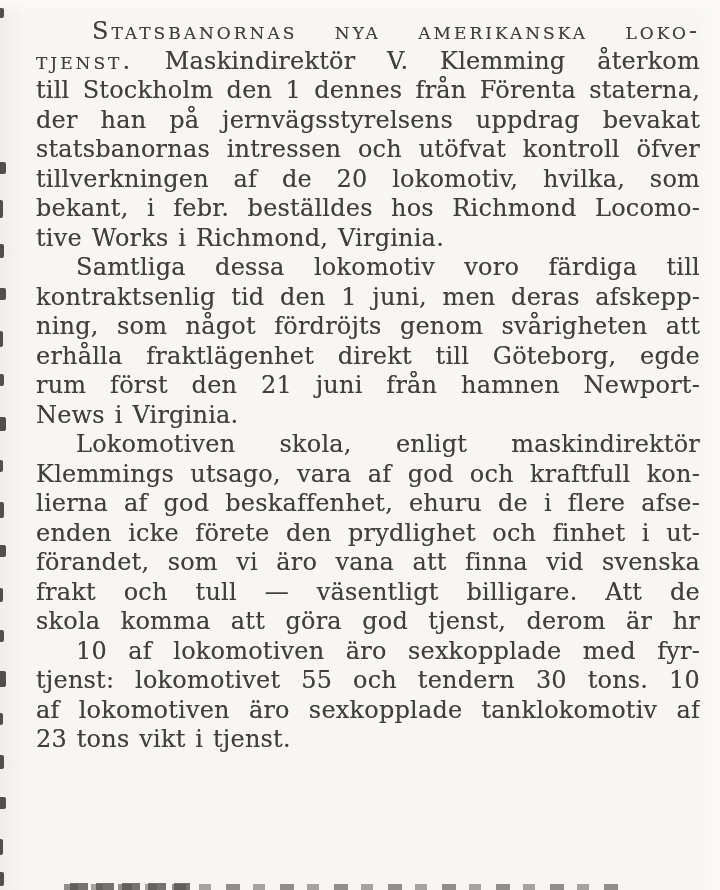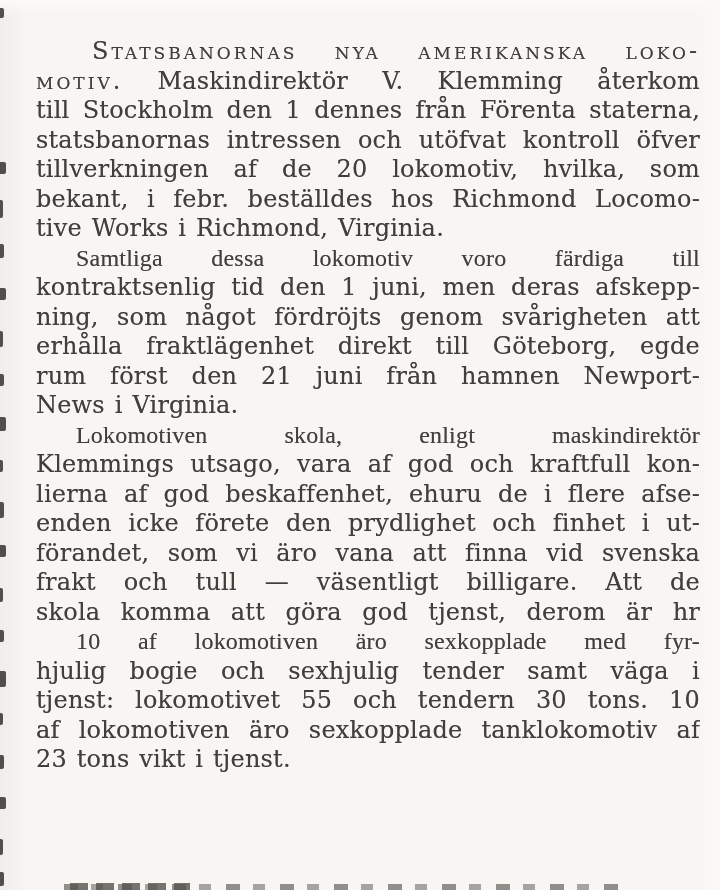--- a/index.html
+++ b/index.html
@@ -38,22 +38,22 @@
   .line {
     height: 29.5px;
     text-align: justify;
     text-align-last: justify;
     overflow: hidden;
   }
   .line.last {
     text-align: left;
     text-align-last: left;
   }
-  .line.indent { padding-left: 40px; font-family: Liberation Serif, serif; }
-  .line.indent-head { padding-left: 56px; margin-top: 20px; }
+  .line.indent { padding-left: 40px; }
+  .line.indent-head { padding-left: 56px; }
   .sc {
     font-variant: small-caps;
     letter-spacing: 3px;
   }
   
   .gutter-mark {
     position: absolute;
     left: 0;
     width: 5px;
     background: #35332f;
@@ -103,40 +103,40 @@
       <div class="gutter-mark" style="top: 630px; height: 12px; width: 4px;"></div>
       <div class="gutter-mark" style="top: 671px; height: 16px; width: 6px;"></div>
       <div class="gutter-mark" style="top: 713px; height: 12px; width: 3px;"></div>
       <div class="gutter-mark" style="top: 755px; height: 14px; width: 4px;"></div>
       <div class="gutter-mark" style="top: 797px; height: 12px; width: 6px;"></div>
       <div class="gutter-mark" style="top: 839px; height: 16px; width: 3px;"></div>
       <div class="gutter-mark" style="top: 872px; height: 14px; width: 4px;"></div>
     </div>
   <article class="column" id="article">
       <div class="line indent-head"><span class="sc">Statsbanornas nya amerikanska loko-</span></div>
-      <div class="line"><span class="sc">motiv.</span> <span>Maskindirektör V. Klemming återkom</span></div>
+      <div class="line"><span class="sc">tjenst.</span> <span>Maskindirektör V. Klemming återkom</span></div>
       <div class="line"><span>till Stockholm den 1 dennes från Förenta staterna,</span></div>
+      <div class="line"><span>der han på jernvägsstyrelsens uppdrag bevakat</span></div>
       <div class="line"><span>statsbanornas intressen och utöfvat kontroll öfver</span></div>
       <div class="line"><span>tillverkningen af de 20 lokomotiv, hvilka, som</span></div>
       <div class="line"><span>bekant, i febr. beställdes hos Richmond Locomo-</span></div>
       <div class="line last"><span>tive Works i Richmond, Virginia.</span></div>
       <div class="line indent"><span>Samtliga dessa lokomotiv voro färdiga till</span></div>
       <div class="line"><span>kontraktsenlig tid den 1 juni, men deras afskepp-</span></div>
       <div class="line"><span>ning, som något fördröjts genom svårigheten att</span></div>
       <div class="line"><span>erhålla fraktlägenhet direkt till Göteborg, egde</span></div>
       <div class="line"><span>rum först den 21 juni från hamnen Newport-</span></div>
       <div class="line last"><span>News i Virginia.</span></div>
       <div class="line indent"><span>Lokomotiven skola, enligt maskindirektör</span></div>
       <div class="line"><span>Klemmings utsago, vara af god och kraftfull kon-</span></div>
       <div class="line"><span>lierna af god beskaffenhet, ehuru de i flere afse-</span></div>
       <div class="line"><span>enden icke förete den prydlighet och finhet i ut-</span></div>
       <div class="line"><span>förandet, som vi äro vana att finna vid svenska</span></div>
       <div class="line"><span>frakt och tull — väsentligt billigare. Att de</span></div>
       <div class="line"><span>skola komma att göra god tjenst, derom är hr</span></div>
       <div class="line indent"><span>10 af lokomotiven äro sexkopplade med fyr-</span></div>
-      <div class="line"><span>hjulig bogie och sexhjulig tender samt väga i</span></div>
       <div class="line"><span>tjenst: lokomotivet 55 och tendern 30 tons. 10</span></div>
       <div class="line"><span>af lokomotiven äro sexkopplade tanklokomotiv af</span></div>
       <div class="line last"><span>23 tons vikt i tjenst.</span></div>
     </article>
   <div class="cutoff"></div>
   <div class="cutoff-dark"></div>
 </div>
 
 </body></html>

